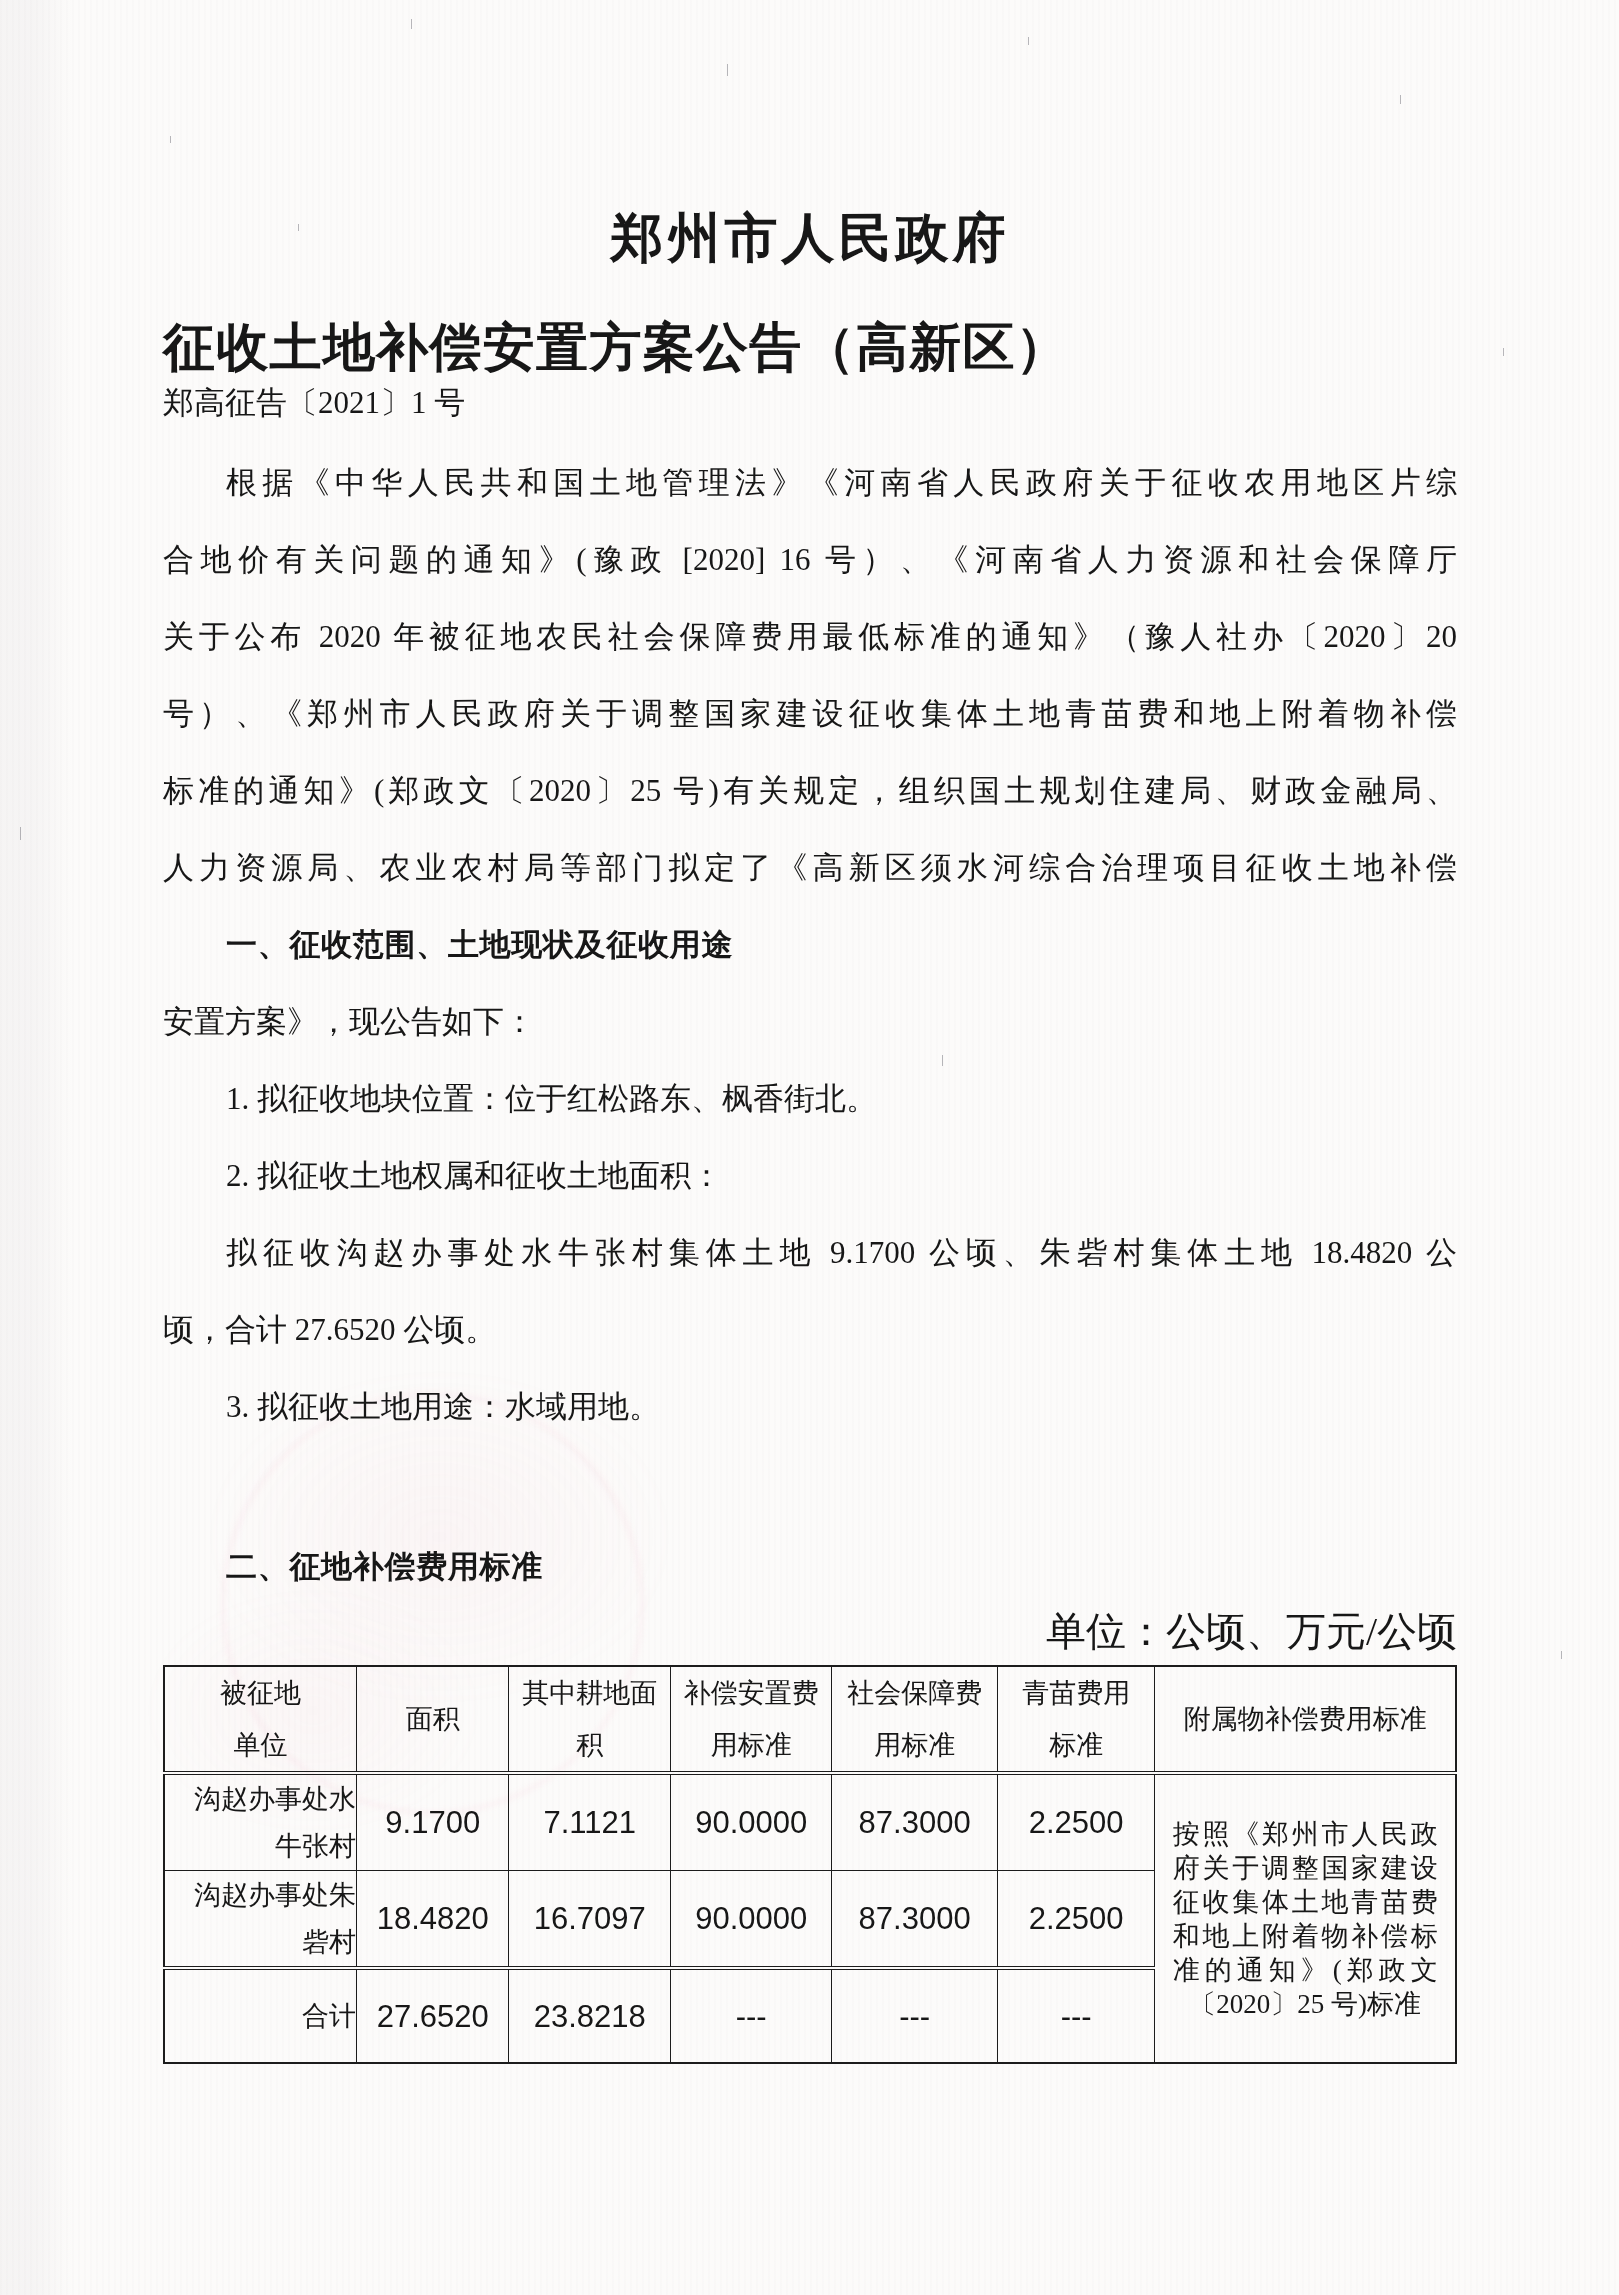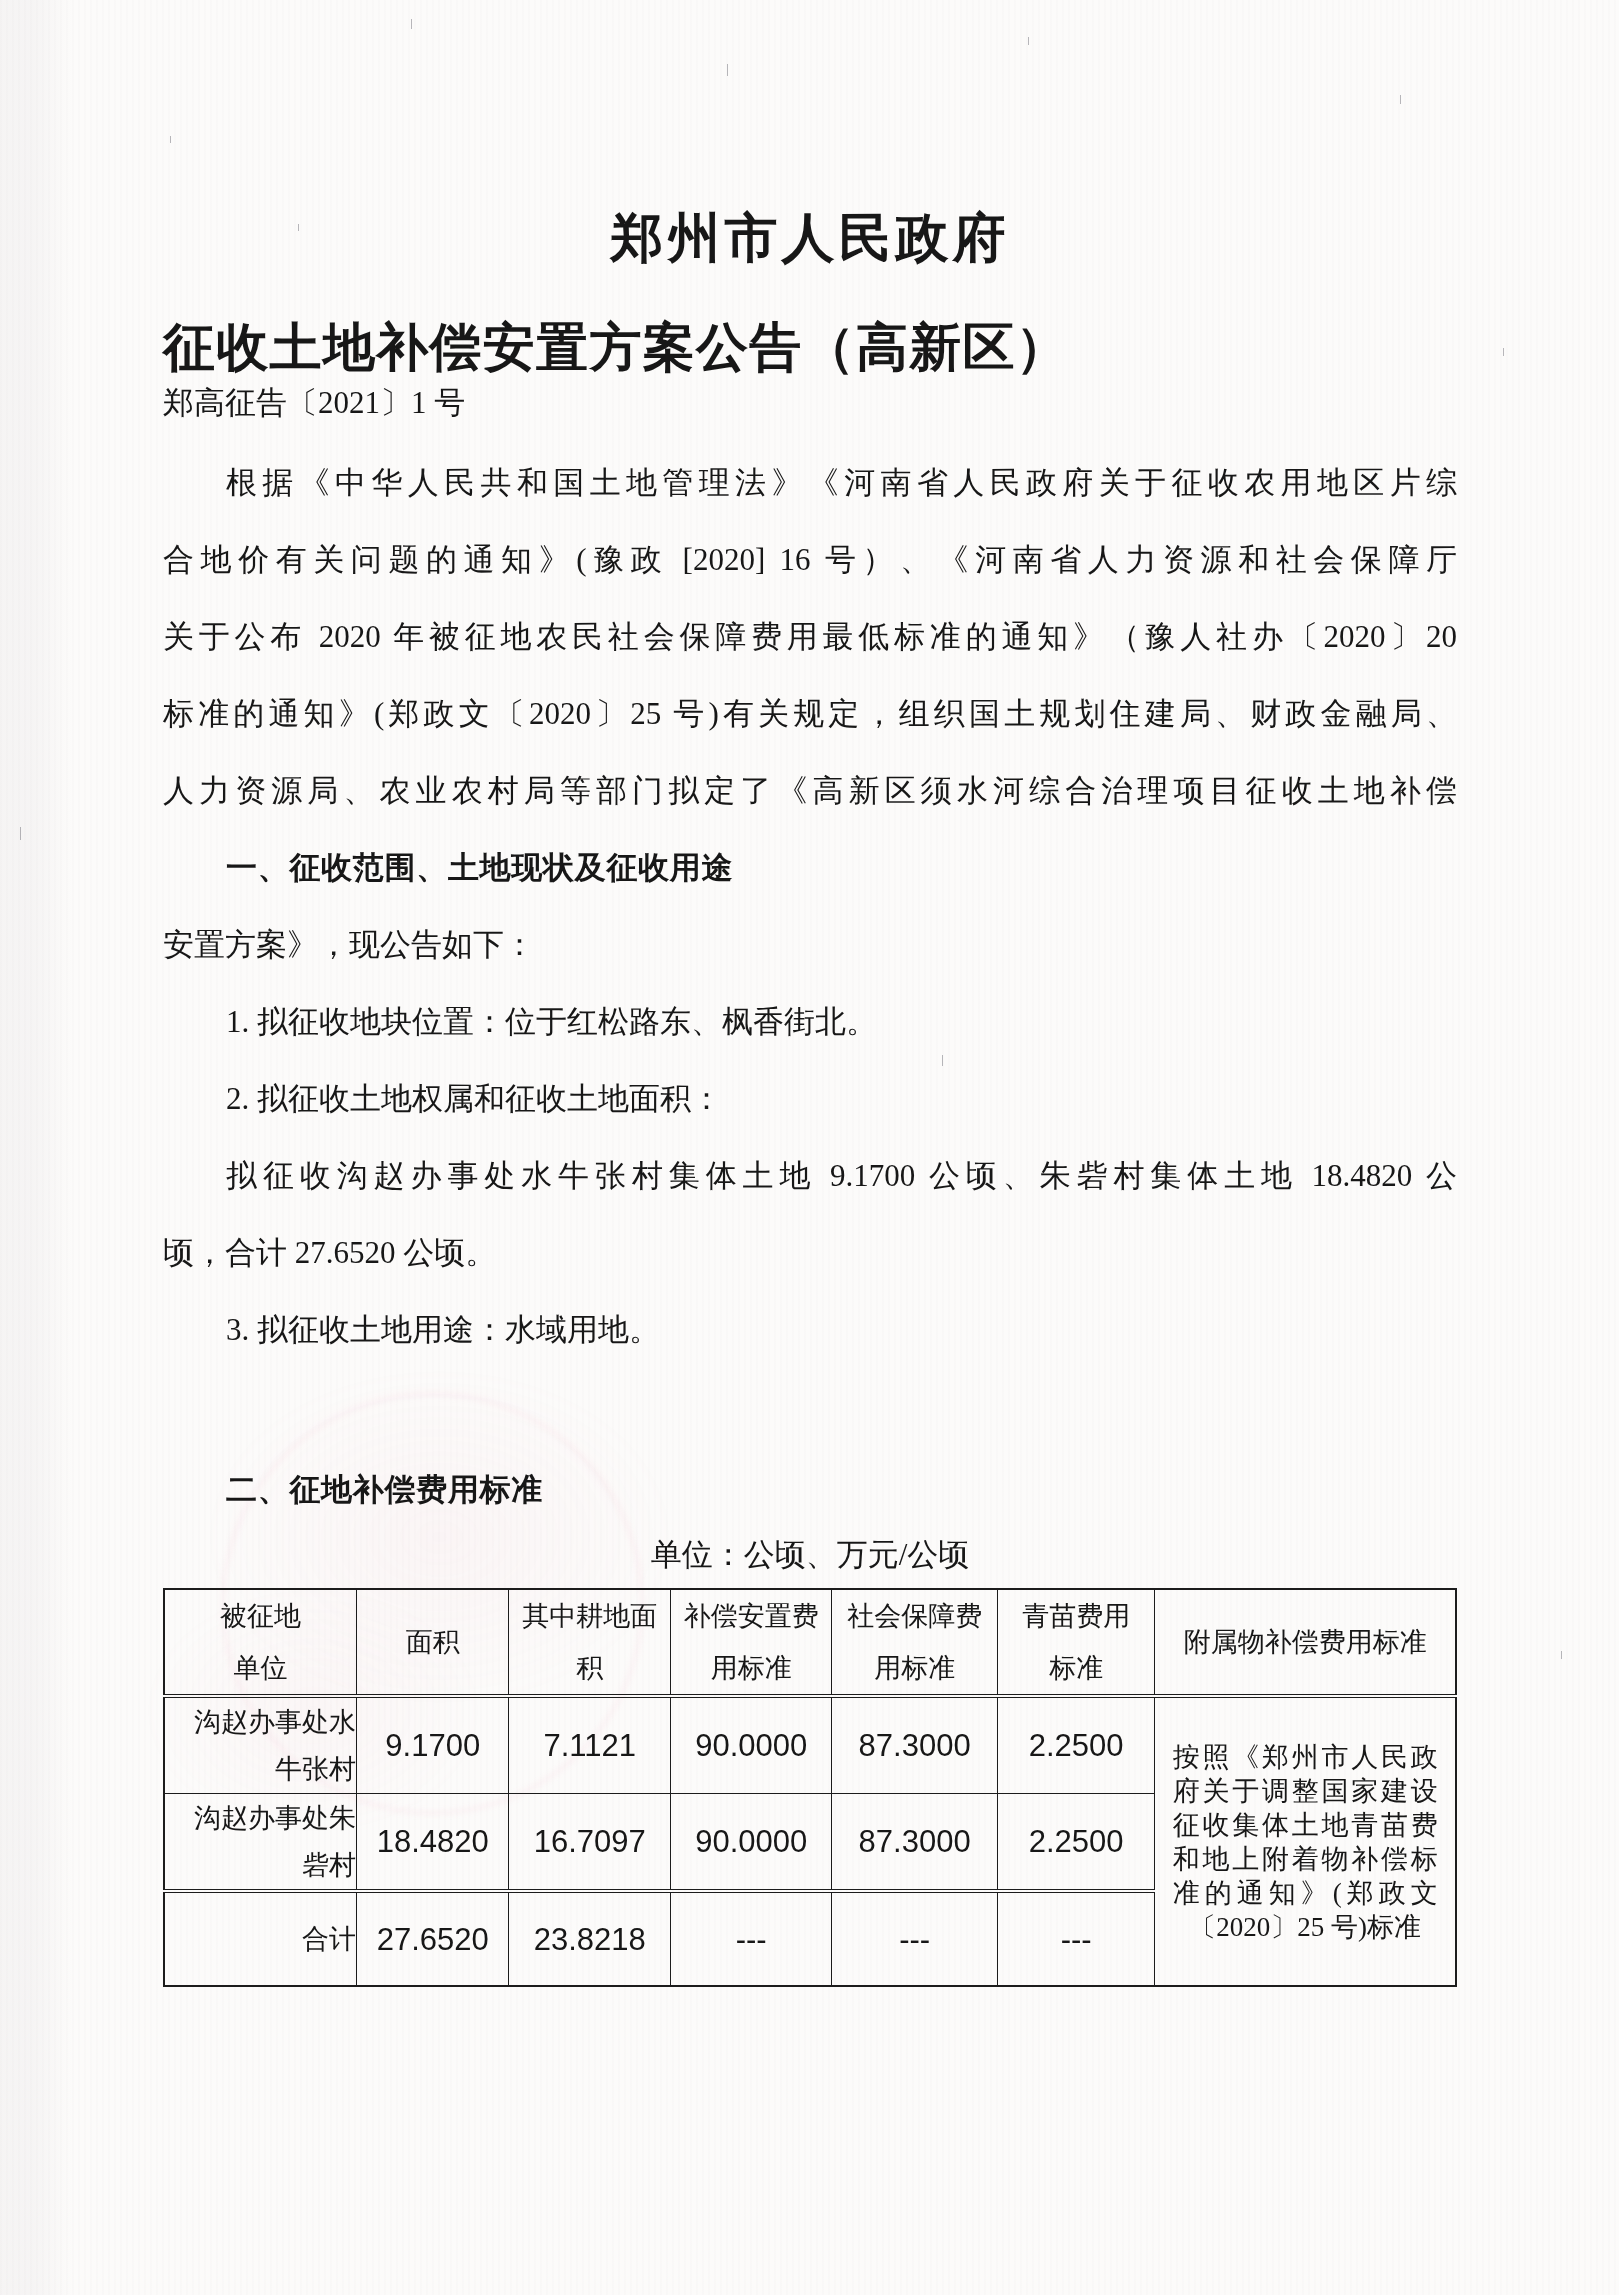--- a/index.html
+++ b/index.html
@@ -41,22 +41,22 @@
   .fill{text-align:justify;text-align-last:justify;}
   .indent{text-indent:63px;}
   .heading{
     font-family:"Liberation Sans","DejaVu Sans",sans-serif;
     font-weight:bold;
     letter-spacing:0.7px;
   }
   .h2-gap{margin-top:83px;}
   .unit-note{
     margin-top:5.3px;
-    font-size:31px;line-height:43px;
-    text-align:center;
+    font-size:40px;line-height:43px;
+    text-align:right;
   }
   table.comp{
     margin-top:12px;
     width:100%;
     border-collapse:collapse;
     table-layout:fixed;
     border:2px solid #1c1c1c;
     border-bottom-width:2.7px;
   }
   table.comp td{
@@ -131,20 +131,21 @@
 
     <div class="doc-title">郑州市人民政府</div>
     <div class="doc-subtitle">征收土地补偿安置方案公告（高新区）</div>
     <div class="doc-number">郑高征告〔2021〕1 号</div>
 
     <div class="body-block">
 
       <div class="bline fill indent">根据《中华人民共和国土地管理法》《河南省人民政府关于征收农用地区片综</div>
       <div class="bline fill">合地价有关问题的通知》(豫政 [2020] 16 号）、《河南省人力资源和社会保障厅</div>
       <div class="bline fill">关于公布 2020 年被征地农民社会保障费用最低标准的通知》（豫人社办〔2020〕20</div>
+      <div class="bline fill">号）、《郑州市人民政府关于调整国家建设征收集体土地青苗费和地上附着物补偿</div>
       <div class="bline fill">标准的通知》(郑政文〔2020〕25 号)有关规定，组织国土规划住建局、财政金融局、</div>
       <div class="bline fill">人力资源局、农业农村局等部门拟定了《高新区须水河综合治理项目征收土地补偿</div>
       <div class="bline heading indent">一、征收范围、土地现状及征收用途</div>
 
       <div class="bline">安置方案》，现公告如下：</div>
       <div class="bline indent">1. 拟征收地块位置：位于红松路东、枫香街北。</div>
       <div class="bline indent">2. 拟征收土地权属和征收土地面积：</div>
       <div class="bline fill indent">拟征收沟赵办事处水牛张村集体土地 9.1700 公顷、朱砦村集体土地 18.4820 公</div>
       <div class="bline">顷，合计 27.6520 公顷。</div>
       <div class="bline indent">3. 拟征收土地用途：水域用地。</div>

